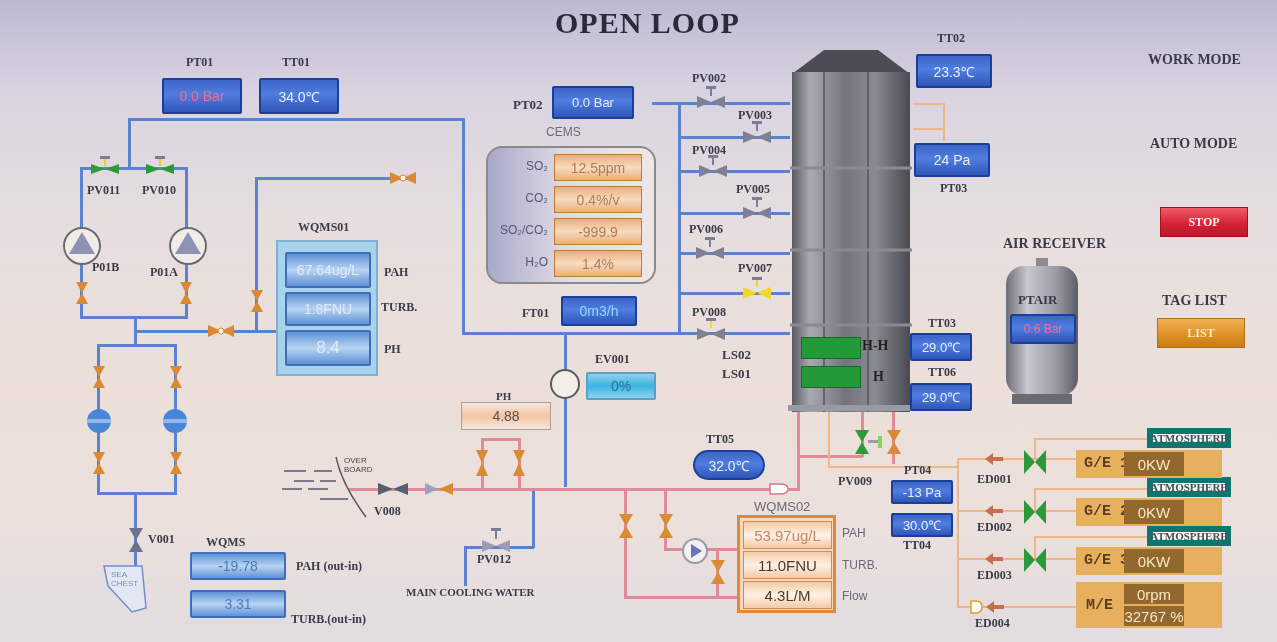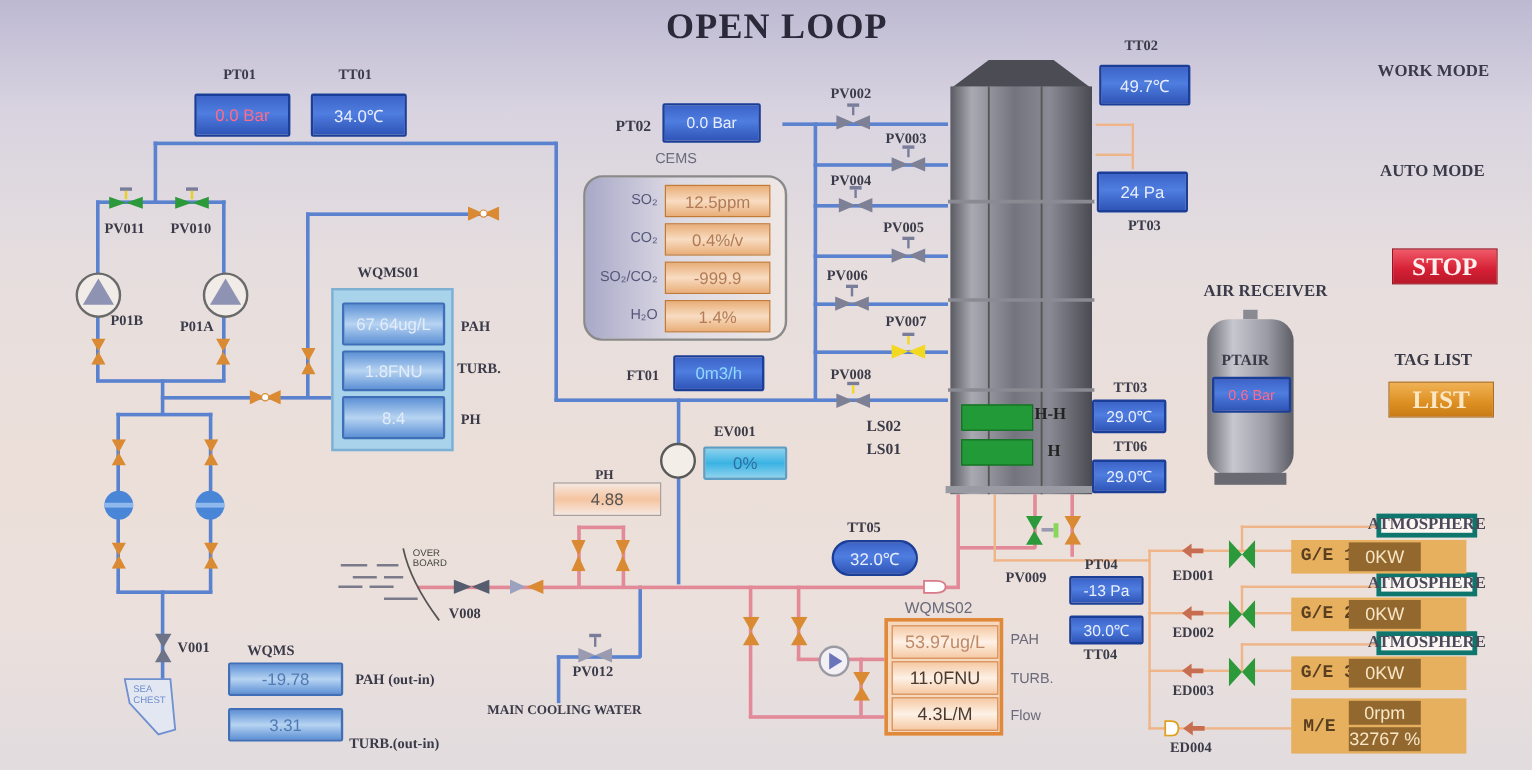--- a/index.html
+++ b/index.html
@@ -16,35 +16,35 @@
   .disp.red{color:#ff6b8a;}
   .disp.lt{background:linear-gradient(180deg,#5f92d6 0%,#b7d4f2 50%,#5f92d6 100%);border-color:#3f6fb8;color:#e3ecf8;}
   .disp.cy{background:linear-gradient(180deg,#8ed2ee 0%,#3ab3e3 50%,#8ed2ee 100%);border-color:#5d9fc4;color:#2d6f9f;}
   .orbox{position:absolute;height:27px;box-sizing:border-box;border:1px solid #c27a35;
     background:linear-gradient(180deg,#e9ae78 0%,#f8dcc2 50%,#e9ae78 100%);color:#b27b55;
     font-family:"Liberation Sans",sans-serif;font-size:14px;display:flex;align-items:center;justify-content:center;}
   .pipe-b{position:absolute;background:#5a82cf;}
   .pipe-r{position:absolute;background:#e28a98;}
   .pipe-o{position:absolute;background:#efb487;}
   .btn{position:absolute;box-sizing:border-box;display:flex;align-items:center;justify-content:center;
-    font-family:"Liberation Serif",serif;font-weight:bold;font-size:21px;color:#fff0f0;cursor:pointer;}
+    font-family:"Liberation Serif",serif;font-weight:bold;font-size:12px;color:#fff0f0;cursor:pointer;}
   .btn.stop{background:linear-gradient(180deg,#f05a68 0%,#d51f34 60%,#b8192a 100%);border:1px solid #a01020;}
   .btn.list{background:linear-gradient(180deg,#f0b255 0%,#dd8f22 60%,#c97c16 100%);border:1px solid #b0701b;color:#fbe7c4;}
   .cems{position:absolute;left:486px;top:146px;width:170px;height:138px;border:2px solid #8a8a8a;border-radius:16px;
     background:linear-gradient(90deg,#a8a9c8 0%,#dddae4 45%,#efe7e4 100%);box-sizing:border-box;}
   .cems-lbl{position:absolute;font-family:"Liberation Sans",sans-serif;font-size:12px;color:#55577a;width:60px;text-align:right;}
   .wq1{position:absolute;left:276px;top:240px;width:102px;height:136px;background:#a9d3ea;border:2px solid #7eb0d4;box-sizing:border-box;}
   .wq2{position:absolute;left:737px;top:515px;width:99px;height:98px;background:#f6d8bf;border:3px solid #e0893b;box-sizing:border-box;}
   .wq2 .cell{position:absolute;left:3px;width:87px;height:26px;border:1px solid #d58a4e;background:linear-gradient(180deg,#f6c9a4,#fdf1e6,#f6c9a4);
     display:flex;align-items:center;justify-content:center;font-family:"Liberation Sans",sans-serif;font-size:15px;color:#4a3a30;}
   .ge{position:absolute;left:1076px;width:146px;height:28px;background:#e7b05f;}
   .ge .nm{position:absolute;left:8px;top:5px;font-family:Liberation Mono, monospace;font-size:15px;color:#5a3e20;font-weight:bold;}
   .ge .val{position:absolute;left:48px;top:2px;width:60px;height:24px;background:#93682e;color:#f8e6c6;font-family:"Liberation Sans",sans-serif;font-size:15px;display:flex;align-items:center;justify-content:center;}
-  .atm{position:absolute;left:1147px;width:84px;height:20px;background:#fbf6f2;border:4px solid #0f766e;box-sizing:border-box;
-    font-family:"Liberation Serif",serif;font-size:14px;font-weight:bold;color:#4a4a5a;display:flex;align-items:center;justify-content:center;}
+  .atm{position:absolute;left:1147px;width:84px;height:20px;background:#fbf6f2;border:6px solid #0f766e;box-sizing:border-box;
+    font-family:"Liberation Serif",serif;font-size:11px;font-weight:bold;color:#4a4a5a;display:flex;align-items:center;justify-content:center;}
   .tower{position:absolute;left:788px;top:50px;width:125px;height:362px;}
   .lvl{position:absolute;width:58px;height:20px;background:#229a37;border:1px solid #156b22;}
 </style>
 </head>
 <body>
 
 <div class="title">OPEN LOOP</div>
 <div class="lbl" style="left:1148px;top:52px;font-size:14px;">WORK MODE</div>
 <div class="lbl" style="left:1150px;top:136px;font-size:14px;">AUTO MODE</div>
 <div class="btn stop" style="left:1160px;top:207px;width:88px;height:30px;">STOP</div>
@@ -131,21 +131,21 @@
   <div class="cems-lbl" style="left:0px;top:75px;">SO₂/CO₂</div>
   <div class="orbox" style="left:66px;top:70px;width:88px;">-999.9</div>
   <div class="cems-lbl" style="left:0px;top:107px;">H₂O</div>
   <div class="orbox" style="left:66px;top:102px;width:88px;">1.4%</div>
 </div>
 
 <div class="lbl" style="left:298px;top:220px;">WQMS01</div>
 <div class="wq1">
   <div class="disp lt" style="left:7px;top:10px;width:86px;height:36px;font-size:14px;">67.64ug/L</div>
   <div class="disp lt" style="left:7px;top:50px;width:86px;height:34px;font-size:14px;">1.8FNU</div>
-  <div class="disp lt" style="left:7px;top:88px;width:86px;height:36px;font-size:14px;">8.4</div>
+  <div class="disp lt" style="left:7px;top:88px;width:86px;height:36px;font-size:17px;">8.4</div>
 </div>
 <div class="lbl" style="left:384px;top:265px;">PAH</div>
 <div class="lbl" style="left:381px;top:300px;">TURB.</div>
 <div class="lbl" style="left:384px;top:342px;">PH</div>
 
 <svg class="abs" style="left:62px;top:226px;" width="40" height="40">
   <circle cx="20" cy="20" r="18" fill="#f2ece9" stroke="#6a6a6a" stroke-width="2"></circle>
   <polygon points="20,6 33,28 7,28" fill="#8f93b3"></polygon>
 </svg>
 <svg class="abs" style="left:168px;top:226px;" width="40" height="40">
@@ -355,21 +355,21 @@
   <line x1="2" y1="200" x2="124" y2="200" stroke="#8a8a92" stroke-width="3"></line>
   <line x1="2" y1="275" x2="124" y2="275" stroke="#8a8a92" stroke-width="3"></line>
   <rect x="-6" y="355" width="137" height="6" fill="#9a9aa2"></rect>
 </svg>
 <div class="lvl" style="left:801px;top:337px;"></div>
 <div class="lvl" style="left:801px;top:366px;"></div>
 <div class="lbl" style="left:862px;top:338px;font-size:14px;color:#222;">H-H</div>
 <div class="lbl" style="left:873px;top:369px;font-size:14px;color:#222;">H</div>
 
 <div class="lbl" style="left:937px;top:31px;">TT02</div>
-<div class="disp" style="left:916px;top:54px;width:76px;height:34px;">49.7℃</div>
+<div class="disp" style="left:916px;top:54px;width:76px;height:34px;">23.3℃</div>
 <div class="disp" style="left:914px;top:143px;width:76px;height:34px;">24 Pa</div>
 <div class="lbl" style="left:940px;top:181px;">PT03</div>
 
 <div class="lbl" style="left:928px;top:316px;">TT03</div>
 <div class="disp" style="left:910px;top:333px;width:62px;height:28px;font-size:13px;">29.0℃</div>
 <div class="lbl" style="left:928px;top:365px;">TT06</div>
 <div class="disp" style="left:910px;top:383px;width:62px;height:28px;font-size:13px;">29.0℃</div>
 
 <div class="lbl" style="left:1003px;top:236px;font-size:14px;">AIR RECEIVER</div>
 <svg class="abs" style="left:1002px;top:258px;" width="80" height="150">

